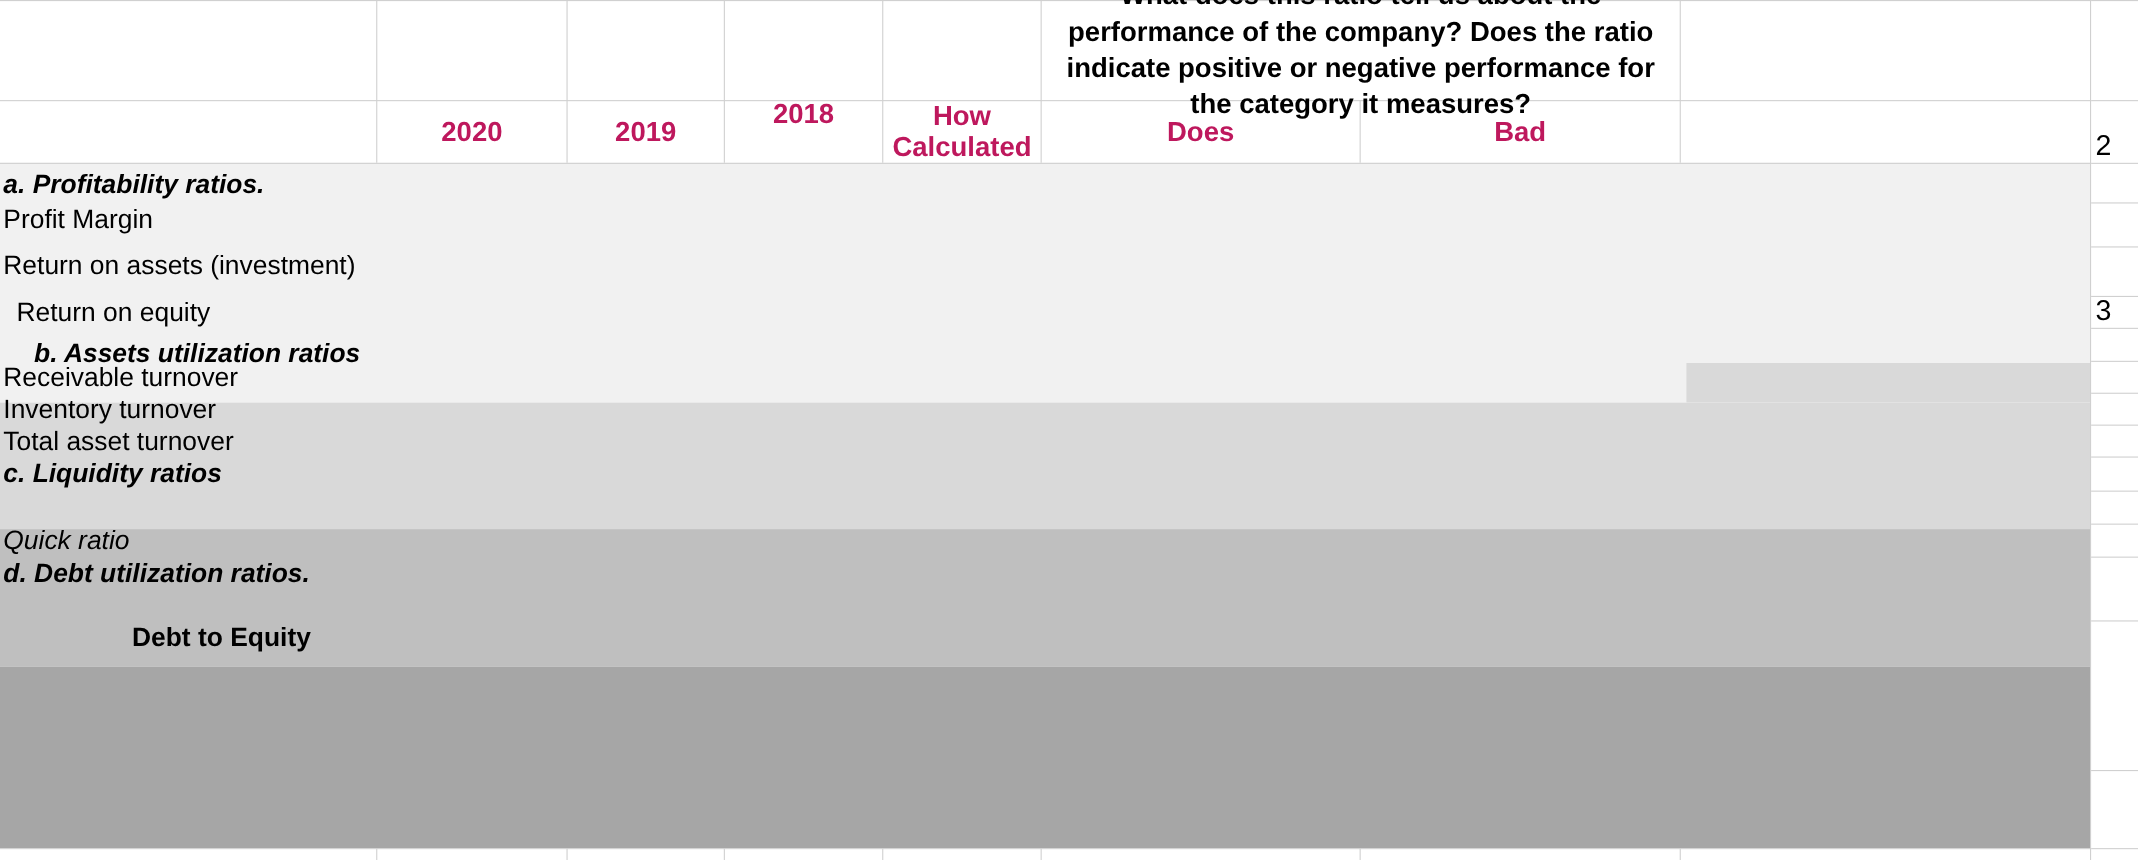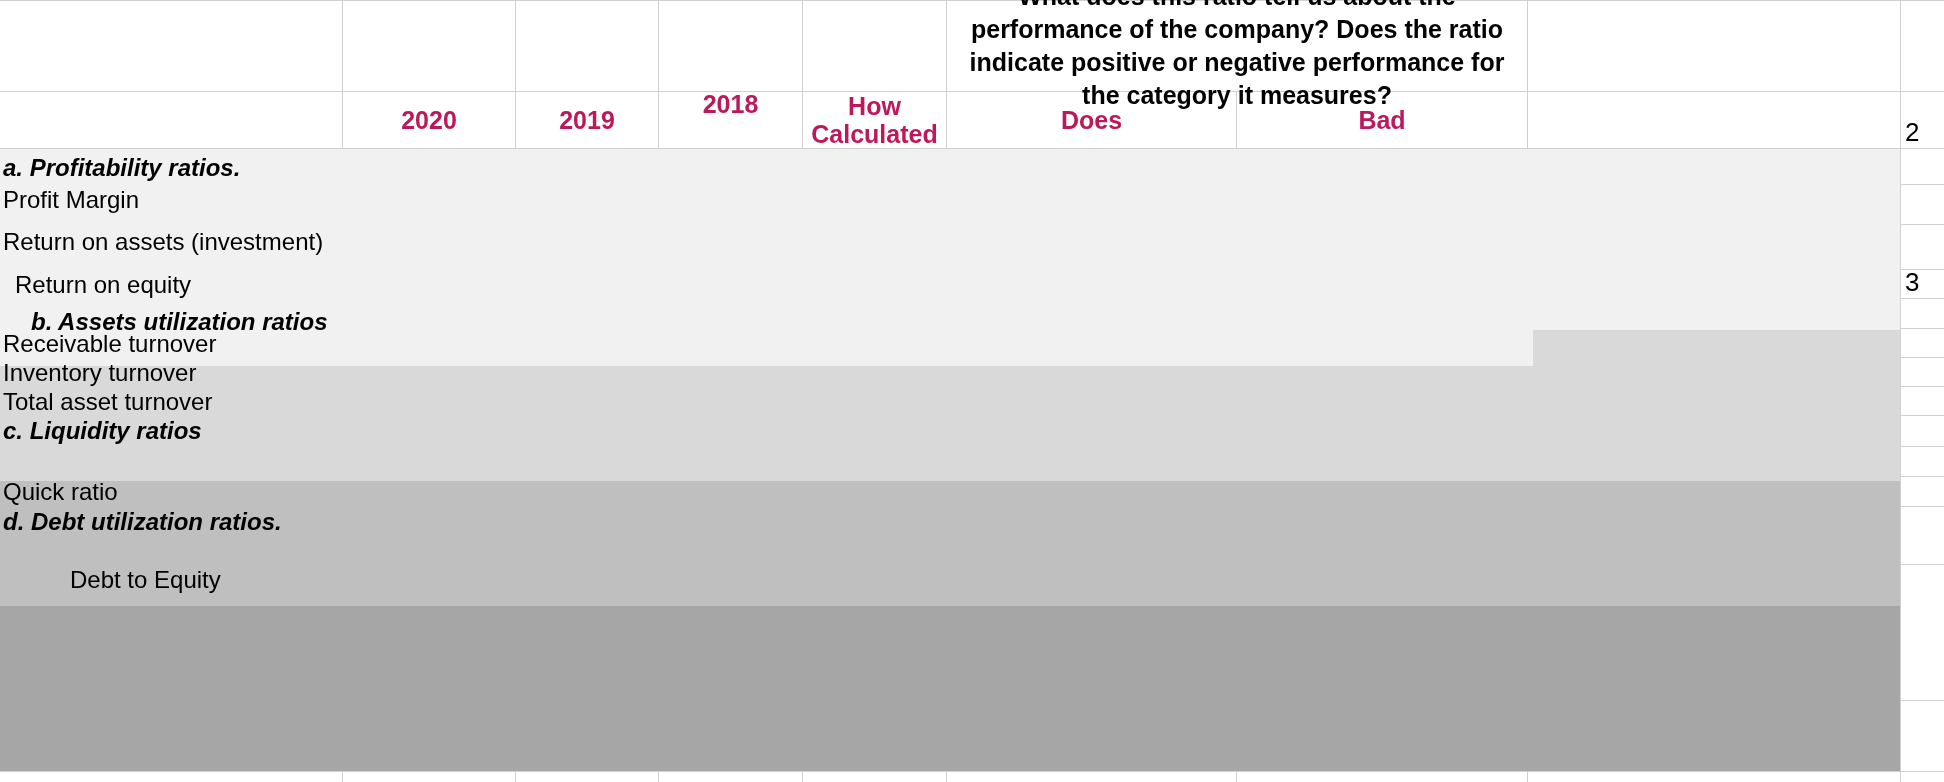--- a/index.html
+++ b/index.html
@@ -75,21 +75,22 @@
     color: #000000;
     padding-left: 3px;
     white-space: nowrap;
   }
   .rowlabel.section {
     font-weight: 700;
     font-style: italic;
     font-size: 24px;
   }
   .rowlabel.indent {
-    padding-left: 70px;
+    padding-left: 120px;
+    font-weight: bold;
   }
 
   
   .rownum {
     position: absolute;
     display: flex;
     align-items: flex-end;
     justify-content: flex-start;
     font-size: 26px;
     color: #000000;
@@ -187,21 +188,21 @@
 
   <div class="cell rowlabel section" style="left:0px; top:415px; width:342px; height:31px;">
     <span>c. Liquidity ratios</span>
   </div>
 
   <div class="cell rowlabel" style="left:0px; top:386px; width:342px; height:31px;">
     <span>Total asset turnover</span>
   </div>
 
 
-  <div class="cell rowlabel" style="left:0px; top:476px; width:342px; height:31px;">
+  <div class="cell rowlabel" style="left:0px; top:476px; width:342px; height:31px;font-style:italic;">
     <span>Quick ratio</span>
   </div>
 
   <div class="cell rowlabel section" style="left:0px; top:506px; width:342px; height:32px;">
     <span>d.  Debt utilization ratios.</span>
   </div>
 
   <div class="cell rowlabel indent" style="left:0px; top:564px; width:342px; height:32px;">
     <span>Debt to Equity</span>
   </div>

